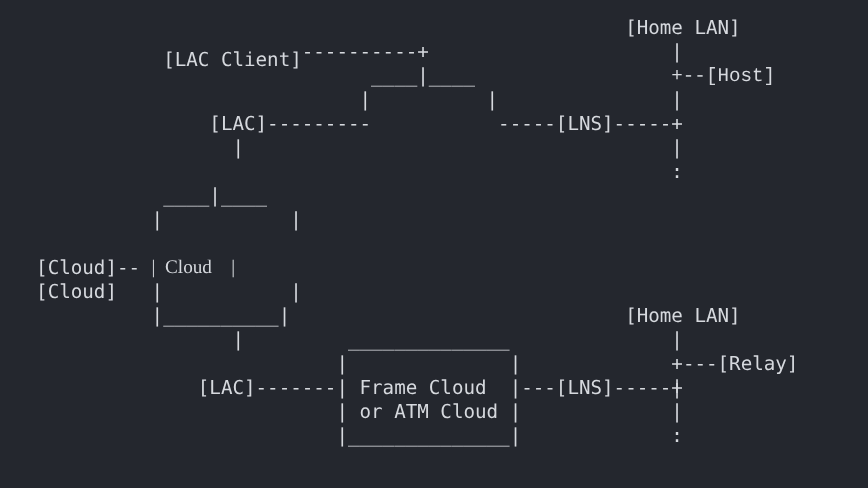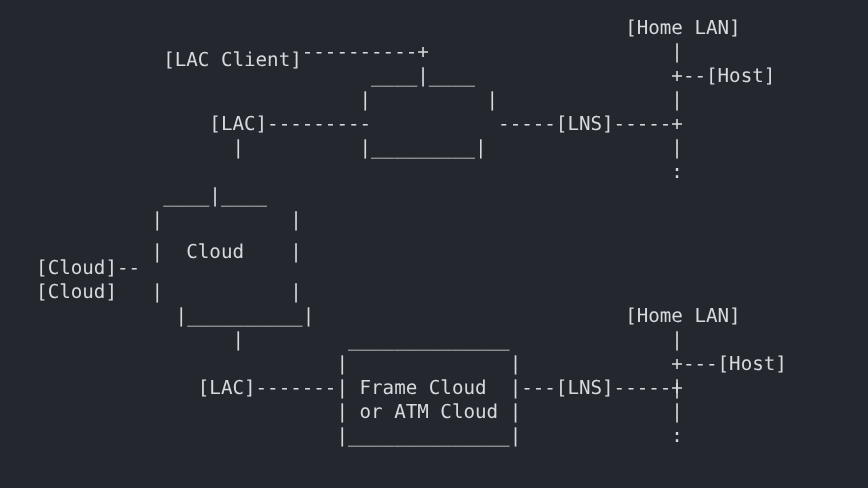--- a/index.html
+++ b/index.html
@@ -40,53 +40,52 @@
 </head>
 <body>
 
 <div id="diagram-surface">
 
 <pre class="ascii-art" style="left: 625.15px; top: 16px;">[Home LAN]</pre>
     <pre class="ascii-art" style="left: 163.15px; top: 48px; text-align: center;">[LAC Client]</pre>
     <pre class="ascii-art" style="left: 301.75px; top: 40px;">----------+</pre>
     <pre class="ascii-art" style="left: 671.35px; top: 40px;">|</pre>
     <pre class="ascii-art" style="left: 371.05px; top: 64px;">____|____</pre>
-    <pre class="ascii-art" style="left: 671.35px; top: 64px;">+--[Host]</pre>
+    <pre class="ascii-art" style="left: 671.35px; top: 64px; font-family: Liberation Mono, monospace;">+--[Host]</pre>
     <pre class="ascii-art" style="left: 359.5px; top: 88px;">|</pre>
     <pre class="ascii-art" style="left: 486.55px; top: 88px;">|</pre>
     <pre class="ascii-art" style="left: 671.35px; top: 88px;">|</pre>
     <pre class="ascii-art" style="left: 209.35px; top: 112px;">[LAC]</pre>
     <pre class="ascii-art" style="left: 267.1px; top: 112px;">---------</pre>
     <pre class="ascii-art" style="left: 498.1px; top: 112px;">-----</pre>
     <pre class="ascii-art" style="left: 555.85px; top: 112px;">[LNS]</pre>
     <pre class="ascii-art" style="left: 613.6px; top: 112px;">-----+</pre>
     <pre class="ascii-art" style="left: 232.45px; top: 136px;">|</pre>
-    <pre class="ascii-art" style="left: 359.5px; top: 136px;">|_________|</pre>
     <pre class="ascii-art" style="left: 671.35px; top: 136px;">|</pre>
     <pre class="ascii-art" style="left: 671.35px; top: 160px;">:</pre>
     <pre class="ascii-art" style="left: 163.15px; top: 184px;">____|____</pre>
     <pre class="ascii-art" style="left: 151.6px; top: 208px;">|</pre>
     <pre class="ascii-art" style="left: 290.2px; top: 208px;">|</pre>
     <pre class="ascii-art" style="left: 36.1px; top: 256px;">[Cloud]--</pre>
-    <pre class="ascii-art" style="left: 151.6px; top: 240px;">|  Cloud    |</pre>
+    <pre class="ascii-art" style="left: 151.6px; top: 256px; font-family: Liberation Serif, serif;">|  Cloud    |</pre>
     <pre class="ascii-art" style="left: 36.1px; top: 280px;">[Cloud]</pre>
     <pre class="ascii-art" style="left: 151.6px; top: 280px;">|</pre>
     <pre class="ascii-art" style="left: 290.2px; top: 280px;">|</pre>
-    <pre class="ascii-art" style="left: 151.6px; top: 304px; margin-left: 24px;">|__________|</pre>
+    <pre class="ascii-art" style="left: 151.6px; top: 304px;">|__________|</pre>
     <pre class="ascii-art" style="left: 232.45px; top: 328px;">|</pre>
     <pre class="ascii-art" style="left: 347.95px; top: 328px;">______________</pre>
     <pre class="ascii-art" style="left: 336.4px; top: 352px;">|</pre>
     <pre class="ascii-art" style="left: 509.65px; top: 352px;">|</pre>
     <pre class="ascii-art" style="left: 197.8px; top: 376px;">[LAC]</pre>
     <pre class="ascii-art" style="left: 255.55px; top: 376px;">-------</pre>
     <pre class="ascii-art" style="left: 336.4px; top: 376px;">| Frame Cloud  |</pre>
     <pre class="ascii-art" style="left: 521.2px; top: 376px;">---</pre>
     <pre class="ascii-art" style="left: 555.85px; top: 376px;">[LNS]</pre>
     <pre class="ascii-art" style="left: 613.6px; top: 376px;">-----+</pre>
     <pre class="ascii-art" style="left: 336.4px; top: 400px;">| or ATM Cloud |</pre>
     <pre class="ascii-art" style="left: 336.4px; top: 424px;">|______________|</pre>
     <pre class="ascii-art" style="left: 625.15px; top: 304px;">[Home LAN]</pre>
     <pre class="ascii-art" style="left: 671.35px; top: 328px;">|</pre>
-    <pre class="ascii-art" style="left: 671.35px; top: 352px;">+---[Host]</pre>
+    <pre class="ascii-art" style="left: 671.35px; top: 352px;">+---[Relay]</pre>
     <pre class="ascii-art" style="left: 671.35px; top: 376px;">|</pre>
     <pre class="ascii-art" style="left: 671.35px; top: 400px;">|</pre>
     <pre class="ascii-art" style="left: 671.35px; top: 424px;">:</pre>
   </div>
 
 </body></html>

